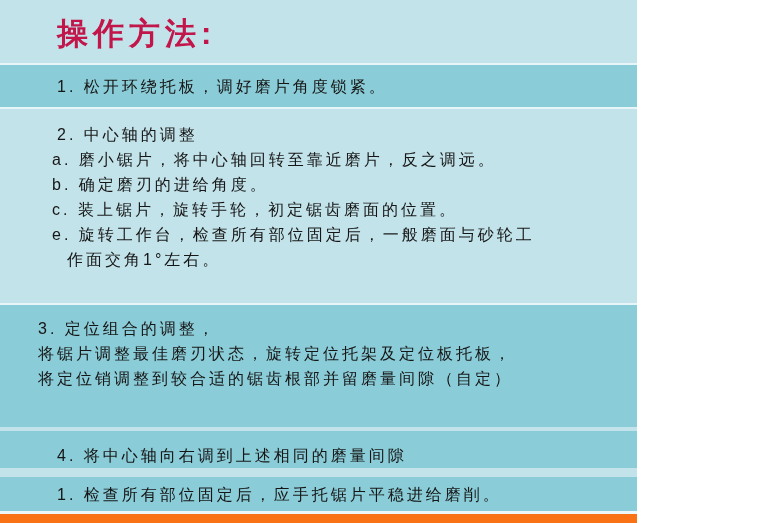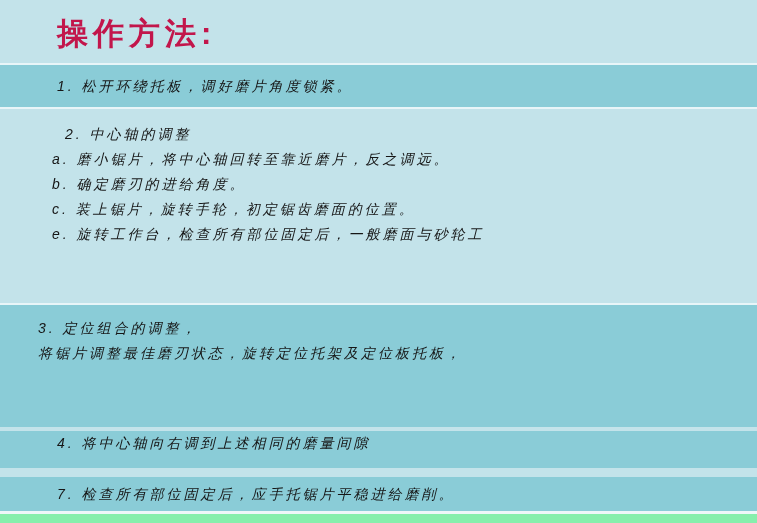--- a/index.html
+++ b/index.html
@@ -1,71 +1,70 @@
 <!DOCTYPE html>
 <html><head>
 <meta charset="utf-8">
 <style>
   html, body { margin: 0; padding: 0; }
   * { box-sizing: border-box; }
   .page {
     position: relative;
-    width: 757px;
+    width: 637px;
     height: 523px;
-    background: #86efac;
+    background: #f97316;
     font-family: "Liberation Sans", "DejaVu Sans", sans-serif;
     color: #161616;
     overflow: hidden;
   }
   .band-title {
     height: 63px;
     padding: 13px 0 0 57px;
     background: #c3e3ea;
   }
   .page-title {
     font-size: 31px;
     font-weight: bold;
     letter-spacing: 5px;
     color: #c2164b;
   }
   .band {
     width: 100%;
-    font-size: 14px;
+    font-size: 16px;
     letter-spacing: 3px;
     line-height: 25px;
-    font-style: italic;
   }
   .teal { background: #8accd7; }
   .band-step1 {
     height: 46px;
     border-top: 2px solid #e8f5f8;
     border-bottom: 2px solid #e8f5f8;
     display: flex;
     align-items: center;
     padding-left: 57px;
   }
   .band-step2 {
     height: 194px;
     padding: 13px 0 0 52px;
     background: #c3e3ea;
   }
-  .band-step2 .line-first { margin-left: 13px; }
+  .band-step2 .line-first { margin-left: 5px; }
   .band-step2 .line-wrap  { margin-left: 15px; }
   .band-step3 {
     height: 124px;
     border-top: 2px solid #e8f5f8;
     padding: 11px 0 0 38px;
   }
   .band-step3 .line-first { }
   .gap1 { height: 4px; background: #c3e3ea; }
   .gap2 { height: 9px; background: #c3e3ea; }
   .band-step4 {
     height: 37px;
     display: flex;
-    align-items: flex-start;
+    align-items: flex-end;
     padding-left: 57px;
   }
   .band-step5 {
     height: 37px;
     border-bottom: 3px solid #eef7f9;
     display: flex;
     align-items: center;
     padding-left: 57px;
   }
 </style>
@@ -81,32 +80,34 @@
   <div class="band teal band-step1">
     <span>1. 松开环绕托板，调好磨片角度锁紧。</span>
   </div>
 
   <div class="band band-step2">
     <div class="line line-first">2. 中心轴的调整</div>
     <div class="line">a. 磨小锯片，将中心轴回转至靠近磨片，反之调远。</div>
     <div class="line">b. 确定磨刃的进给角度。</div>
     <div class="line">c. 装上锯片，旋转手轮，初定锯齿磨面的位置。</div>
     <div class="line">e. 旋转工作台，检查所有部位固定后，一般磨面与砂轮工</div>
+    <div class="line line-wrap">作面交角1°左右。</div>
   </div>
 
   <div class="band teal band-step3">
     <div class="line line-first">3. 定位组合的调整，</div>
     <div class="line">将锯片调整最佳磨刃状态，旋转定位托架及定位板托板，</div>
+    <div class="line">将定位销调整到较合适的锯齿根部并留磨量间隙（自定）</div>
   </div>
 
   <div class="gap1"></div>
 
   <div class="band teal band-step4">
     <span>4. 将中心轴向右调到上述相同的磨量间隙</span>
   </div>
 
   <div class="gap2"></div>
 
   <div class="band teal band-step5">
-    <span>7. 检查所有部位固定后，应手托锯片平稳进给磨削。</span>
+    <span>1. 检查所有部位固定后，应手托锯片平稳进给磨削。</span>
   </div>
 
 </div>
 
 </body></html>

